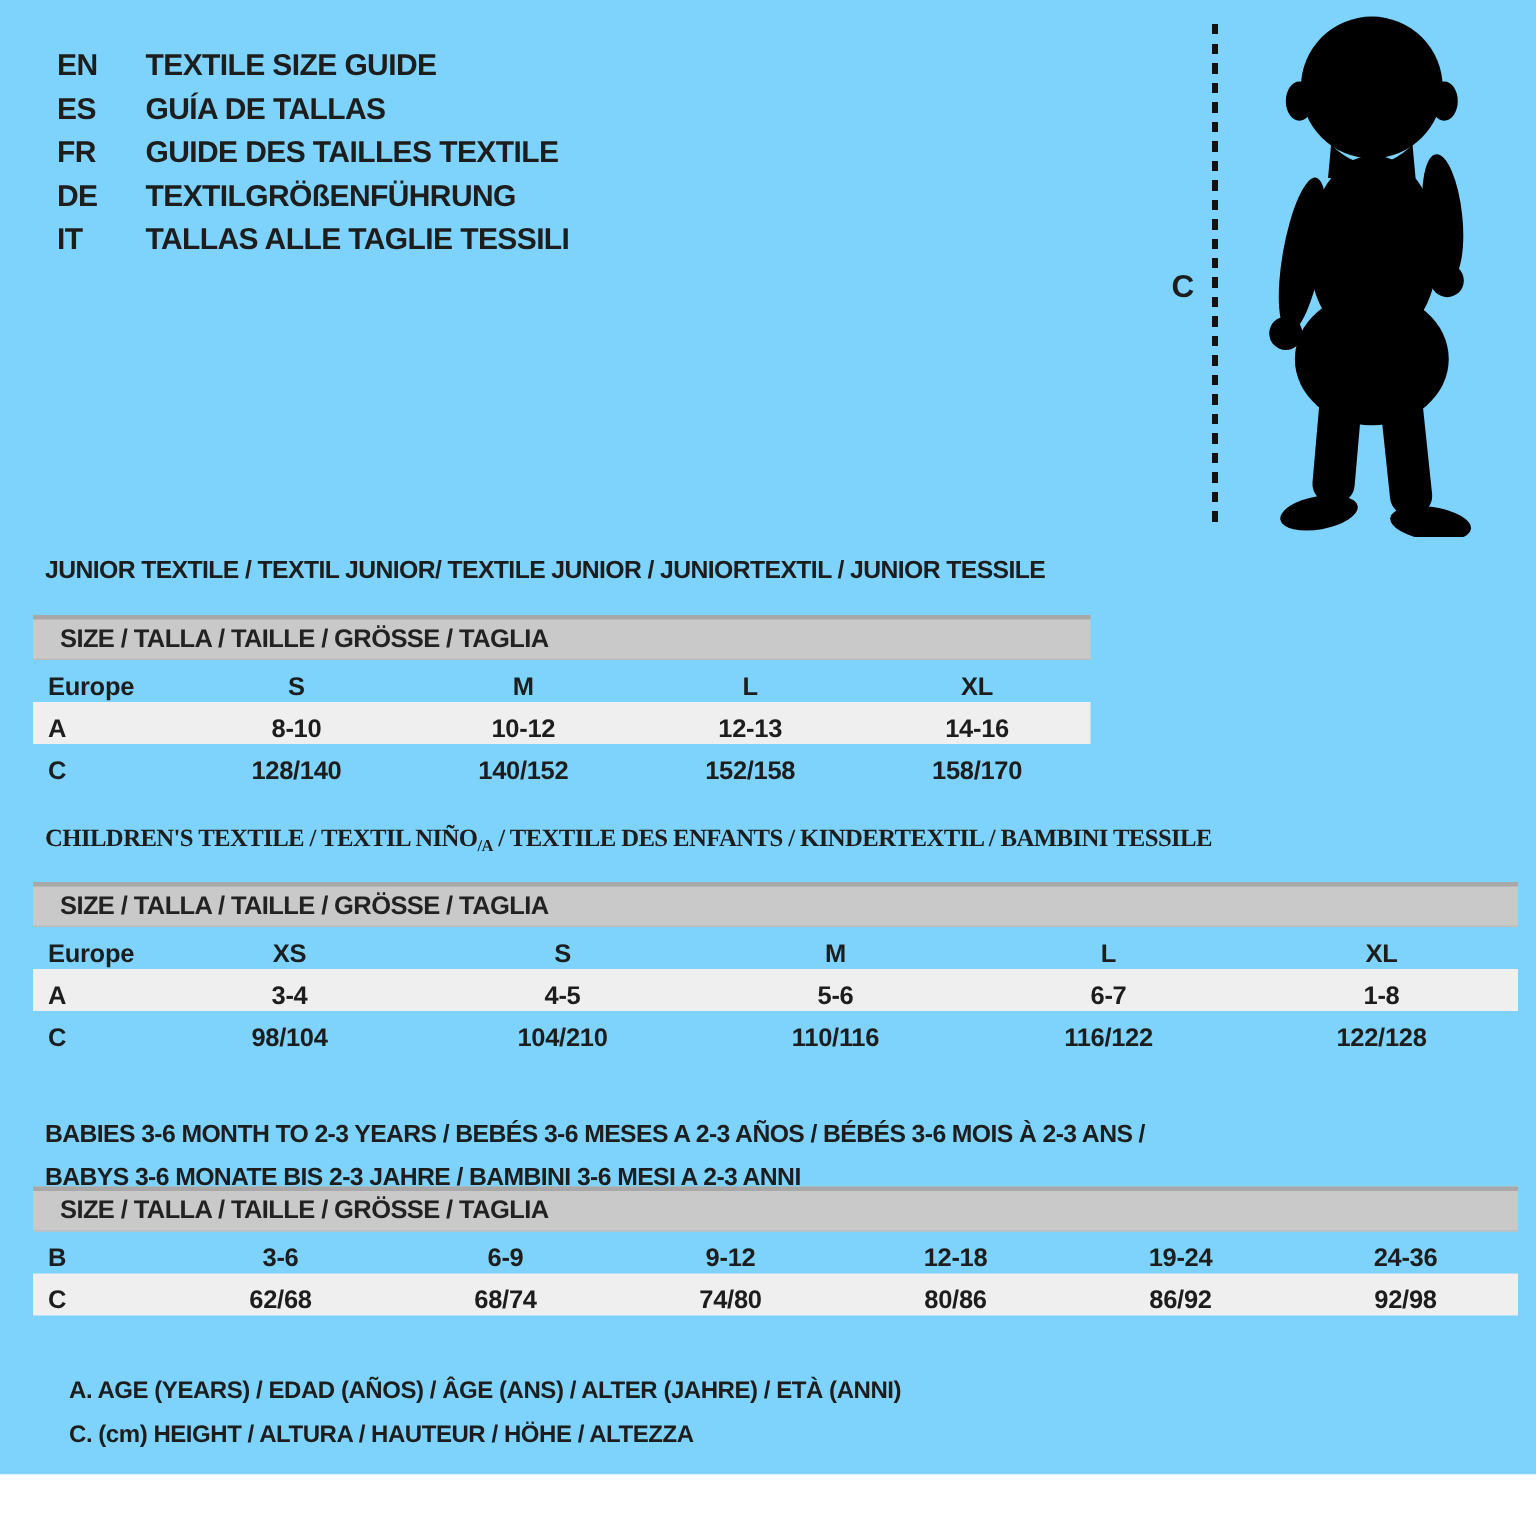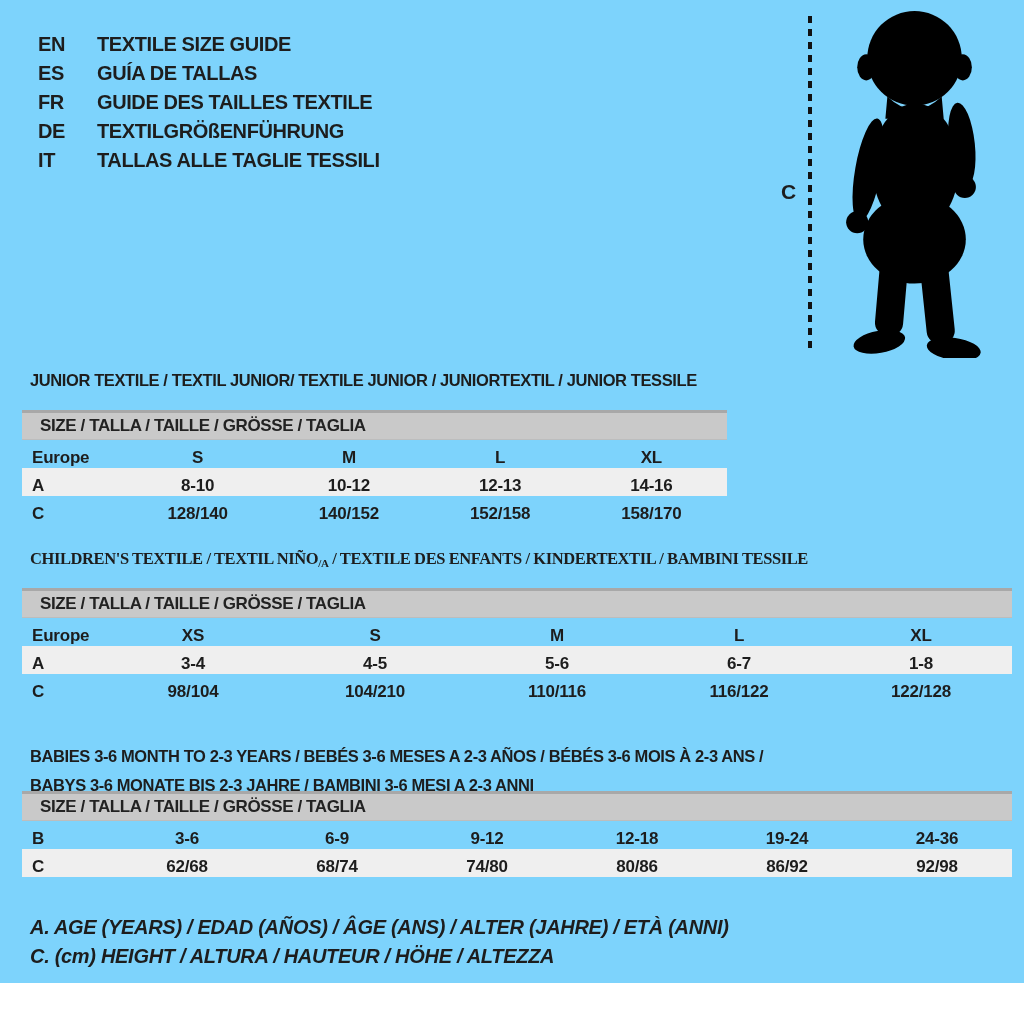--- a/index.html
+++ b/index.html
@@ -35,21 +35,21 @@
     font-size:17px;letter-spacing:-0.4px;color:#222;
   }
   .trow{display:flex;height:28px;align-items:flex-end;font-size:17px;letter-spacing:-0.2px;}
   .trow.stripe{background:#efefef;}
   .tlabel{flex:none;padding-left:10px;box-sizing:border-box;}
   #junior-table .tlabel{width:100px;}
   #children-table .tlabel{width:80px;}
   #babies-table .tlabel{width:90px;}
   .tcell{flex:1;text-align:center;}
   
-  .legend{position:absolute;left:30px;top:913px;line-height:29px;font-size:20px;letter-spacing:-0.3px;white-space:nowrap;font-style:italic;}
+  .legend{position:absolute;left:46px;top:913px;line-height:29px;font-size:16px;letter-spacing:-0.3px;white-space:nowrap;}
 </style>
 </head>
 <body>
 
 <div class="page">
 
   <div class="lang">
     <div class="lang-row">
       <span class="lang-code">EN</span>
       <span class="lang-title">TEXTILE SIZE GUIDE</span>

